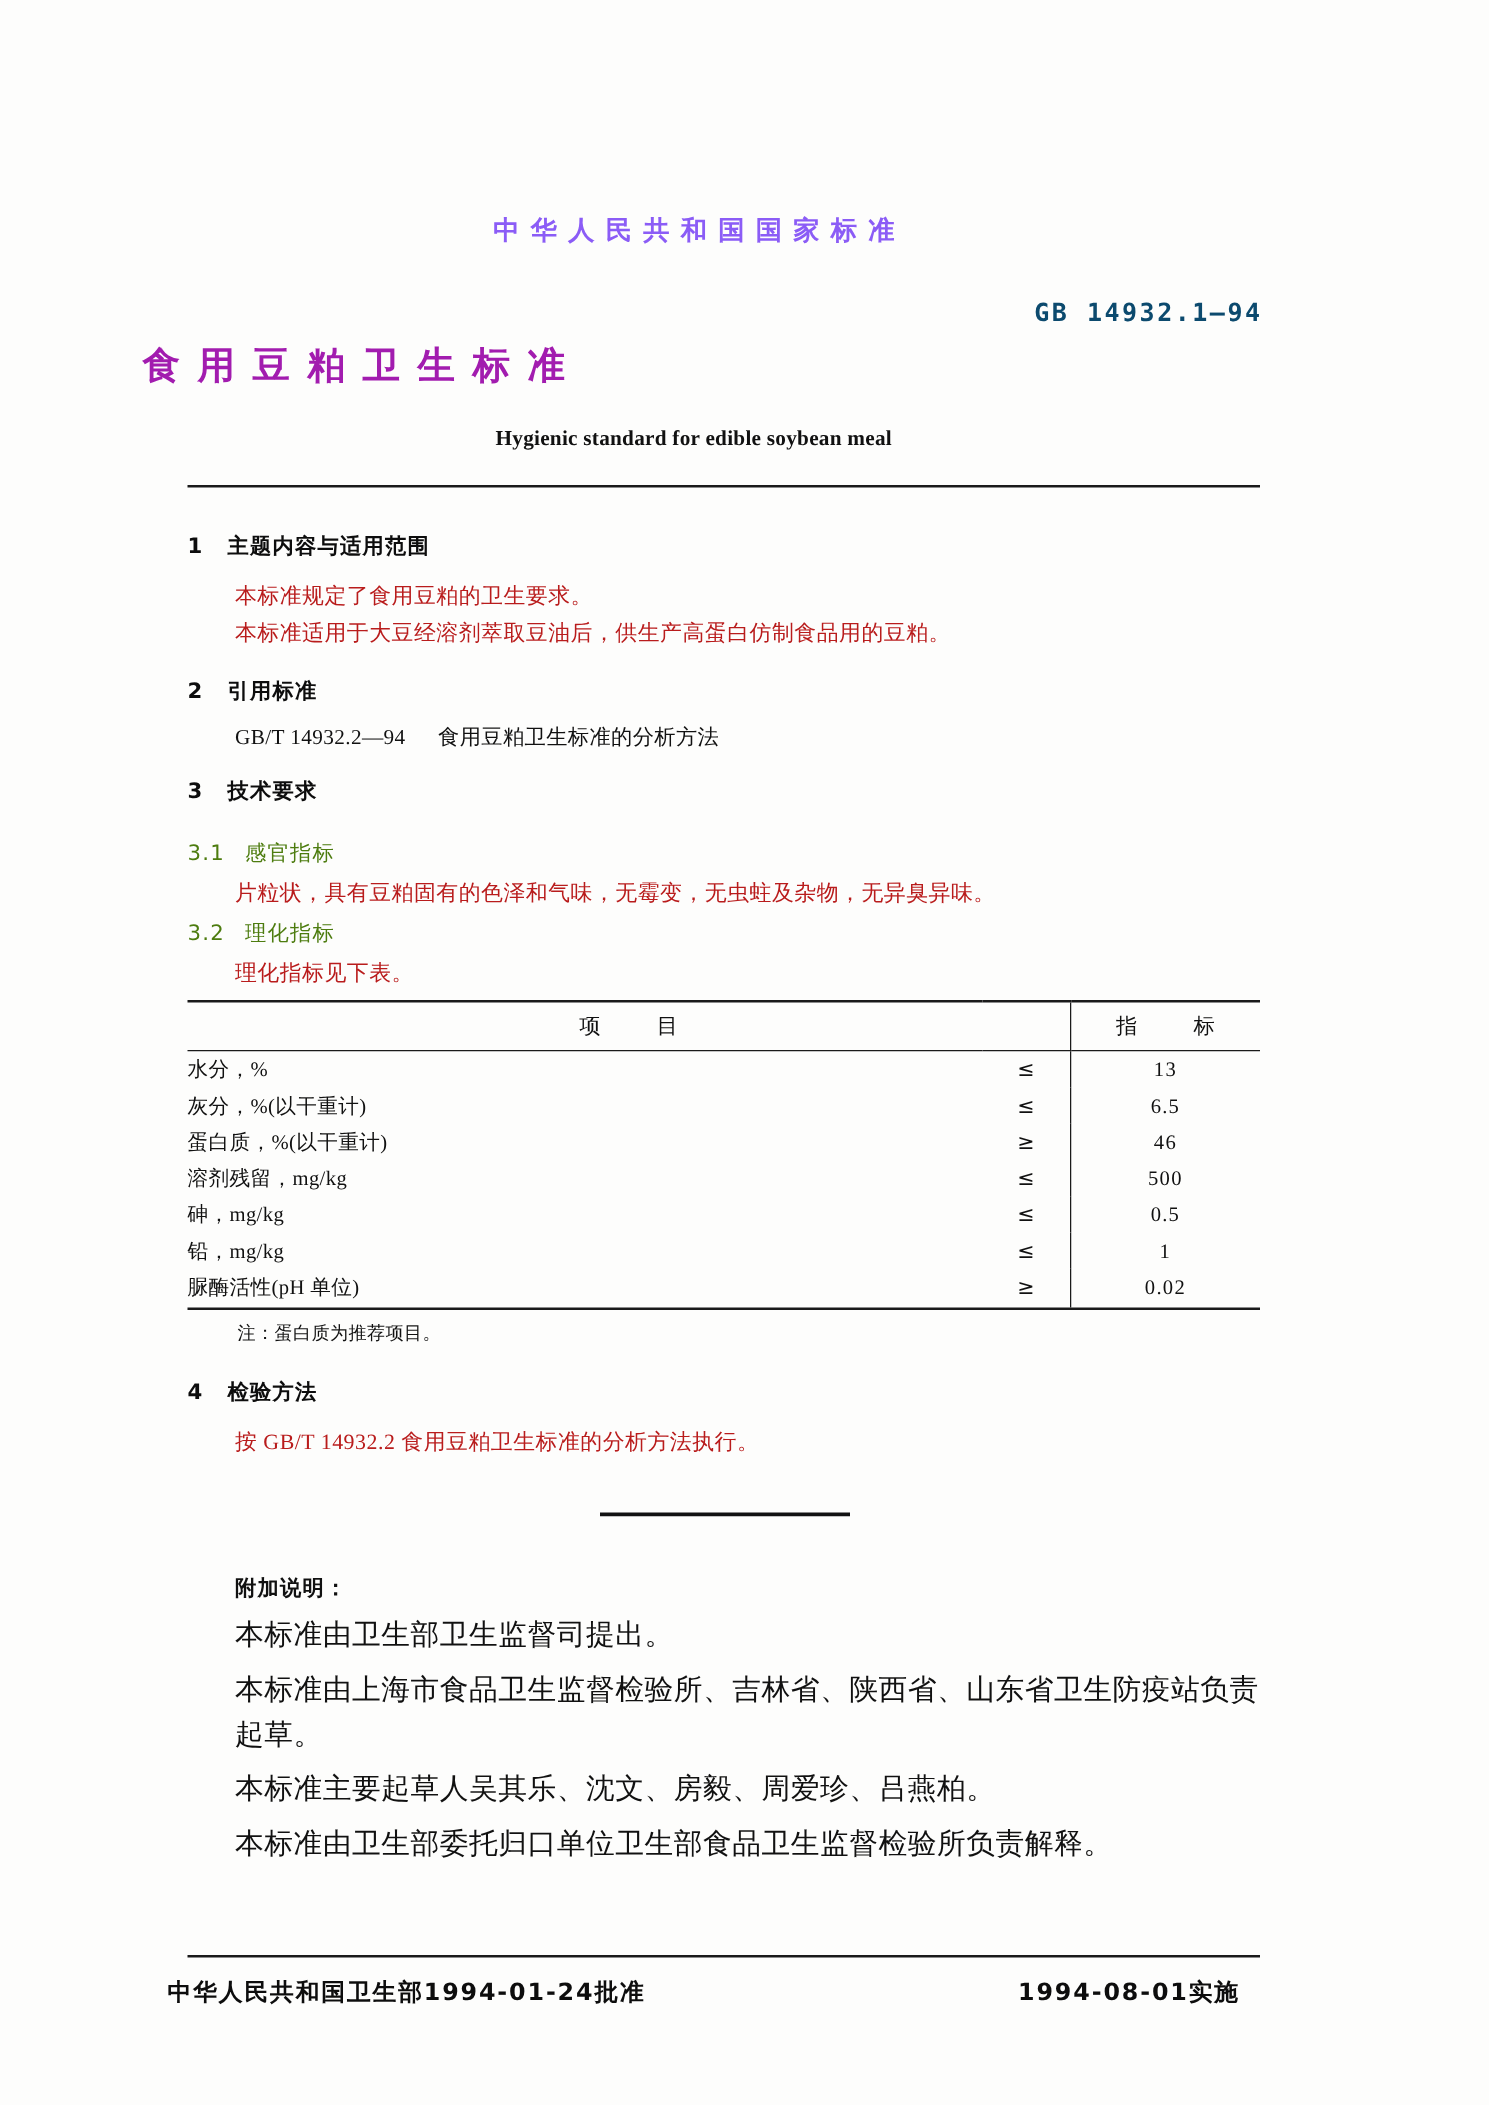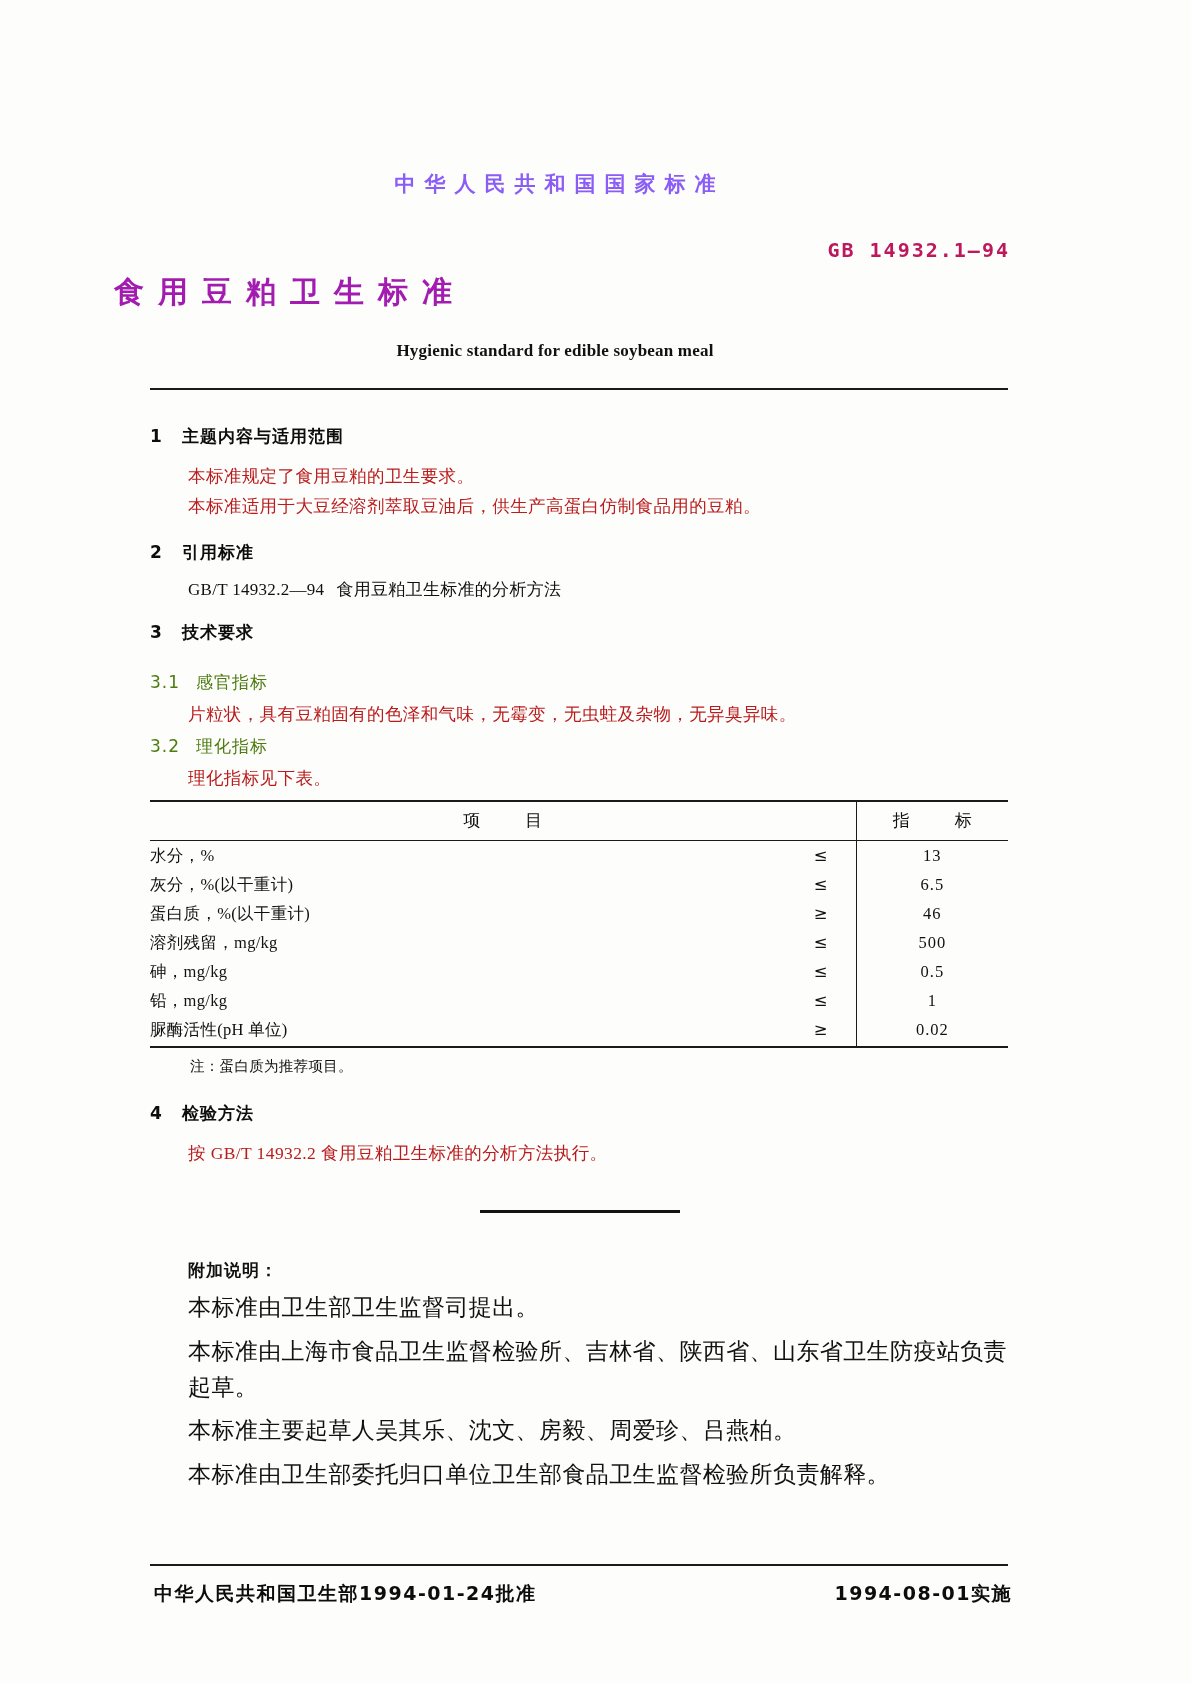--- a/index.html
+++ b/index.html
@@ -40,21 +40,21 @@
     margin-left: -50px;
   }
   .std-no {
     position: absolute;
     right: 0px;
     top: 68px;
     font-family: "DejaVu Sans Mono", monospace;
     font-size: 20px;
     font-weight: bold;
     letter-spacing: 2px;
-    color: #be185d;
+    color: #0c4a6e;
     white-space: nowrap;
   }
   .doc-title {
     text-align: left;
     font-family: "DejaVu Sans", sans-serif;
     font-weight: bold;
     font-size: 30px;
     letter-spacing: 14px;
     padding-left: 14px;
     margin-top: 74px;
@@ -121,21 +121,21 @@
   }
   .para.tight { margin-bottom: 2px; }
   .gap-sm { height: 13px; }
   .gap-lg { height: 26px; }
   .ref-line {
     font-size: 17px;
     padding-left: 38px;
     margin: 12px 0 20px 0;
     letter-spacing: 0.3px;
   }
-  .ref-line .refcode { margin-right: 12px; }
+  .ref-line .refcode { margin-right: 26px; }
   
   .tbl-wrap {
     margin-top: 8px;
     width: 858px;
   }
   table.spec {
     border-collapse: collapse;
     width: 858px;
     font-size: 16px;
   }
@@ -216,21 +216,21 @@
   .rule-bottom {
     position: absolute;
     left: 150px;
     top: 1564px;
     width: 858px;
     border-top: 2px solid #1a1a1a;
     height: 0;
   }
   .footer {
     position: absolute;
-    left: 154px;
+    left: 134px;
     top: 1581px;
     width: 858px;
     display: flex;
     justify-content: space-between;
     align-items: baseline;
     font-family: "DejaVu Sans", sans-serif;
     font-weight: bold;
     font-size: 19px;
     letter-spacing: 1.5px;
     color: #0d0d0d;

